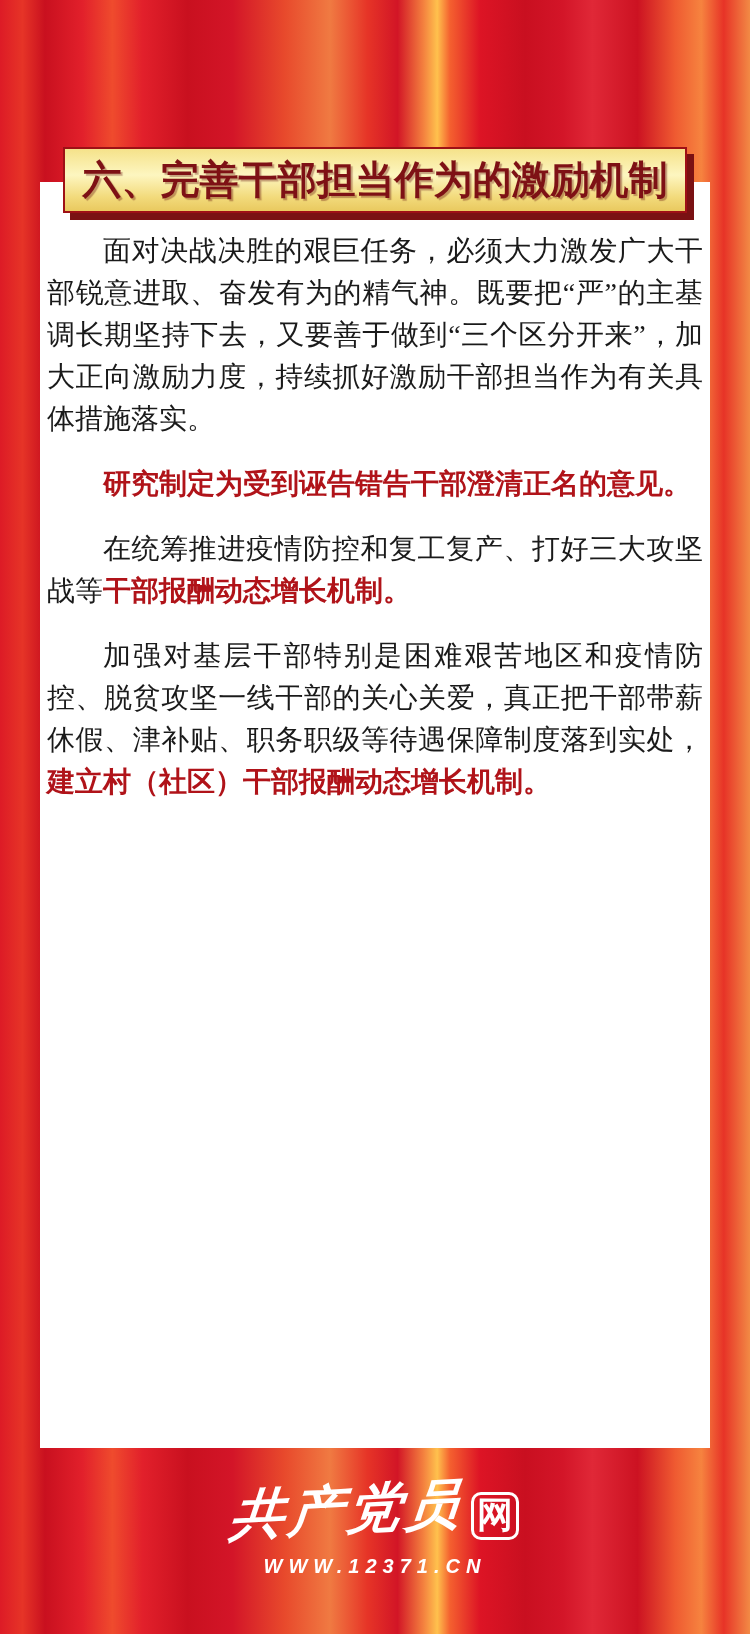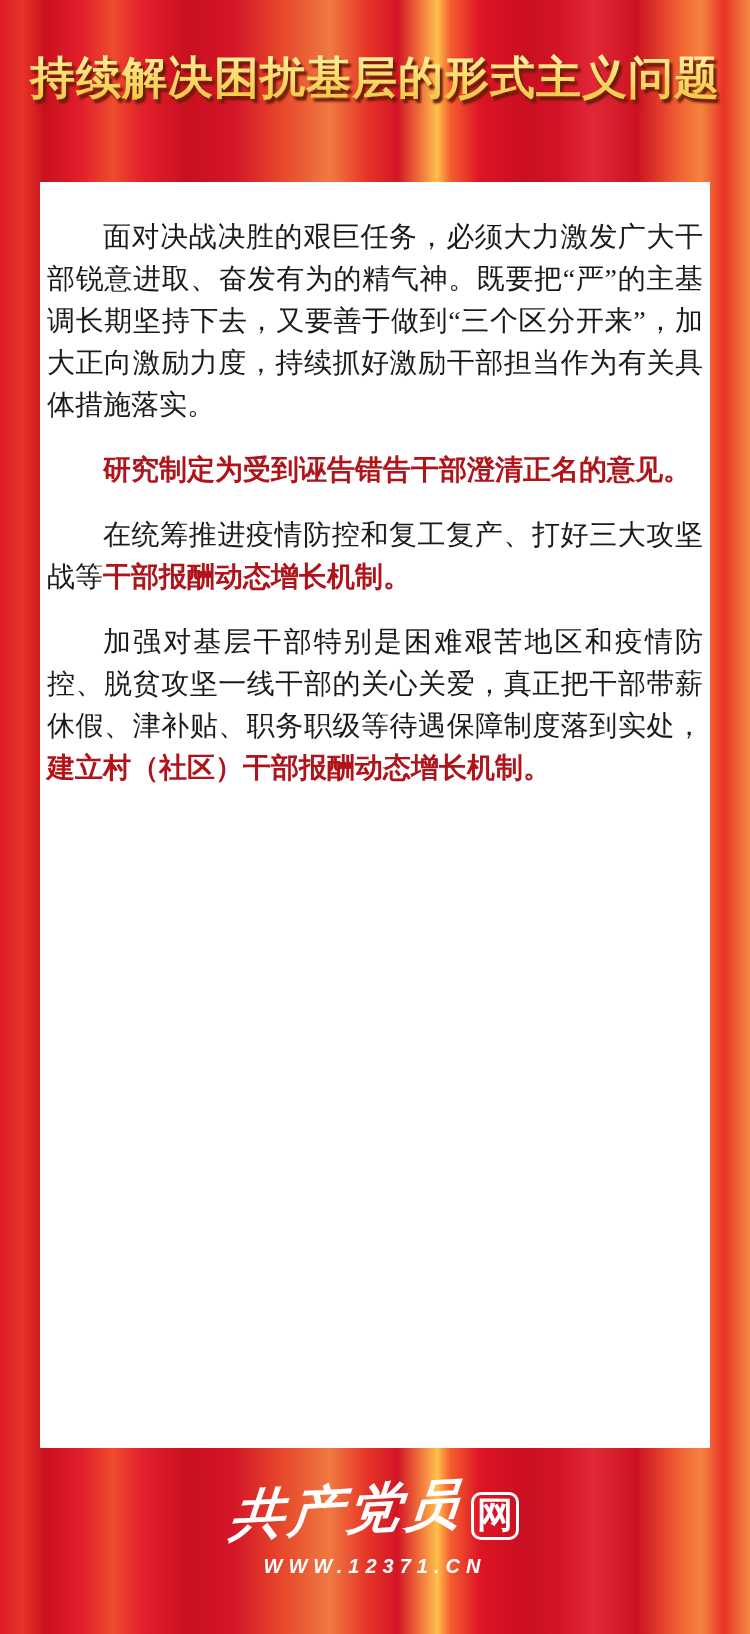--- a/index.html
+++ b/index.html
@@ -49,21 +49,21 @@
     display:flex;align-items:center;justify-content:center;
     z-index:3;
   }
   .banner-label{
     font-size:39px;font-weight:bold;color:var(--banner-text);
     letter-spacing:0px;white-space:nowrap;
     text-shadow:2px 2px 1px rgba(94,8,10,0.35);
   }
   
   .content{
-    position:absolute;left:47px;top:216px;width:656px;z-index:2;
+    position:absolute;left:47px;top:230px;width:656px;z-index:2;
   }
   .para{
     font-size:28px;line-height:42px;color:var(--body-text);
     text-align:justify;text-indent:2em;margin-bottom:23px;
   }
   .para .seg{color:var(--body-text);}
   .para .seg.em{color:var(--emphasis-red);font-weight:bold;}
   
   .footer{
     position:absolute;left:0;top:1474px;width:750px;text-align:center;color:#fff;
@@ -85,24 +85,26 @@
     font-size:20px;font-weight:bold;letter-spacing:6px;color:#fff;
     white-space:nowrap;
     font-style:italic;
   }
 </style>
 </head>
 <body>
 
 <div class="poster">
 
-  <h1 class="main-title">持续解决困扰基层的形式主义问题</h1>
 
   <div class="white-panel"></div>
 
+  <div class="banner">
+    <span class="banner-label">六、完善干部担当作为的激励机制</span>
+  </div>
 
   <div class="content">
       <p class="para"><span class="seg">面对决战决胜的艰巨任务，必须大力激发广大干部锐意进取、奋发有为的精气神。既要把“严”的主基调长期坚持下去，又要善于做到“三个区分开来”，加大正向激励力度，持续抓好激励干部担当作为有关具体措施落实。</span></p>
       <p class="para"><span class="seg em">研究制定为受到诬告错告干部澄清正名的意见。</span></p>
       <p class="para"><span class="seg">在统筹推进疫情防控和复工复产、打好三大攻坚战等</span><span class="seg em">干部报酬动态增长机制。</span></p>
       <p class="para"><span class="seg">加强对基层干部特别是困难艰苦地区和疫情防控、脱贫攻坚一线干部的关心关爱，真正把干部带薪休假、津补贴、职务职级等待遇保障制度落到实处，</span><span class="seg em">建立村（社区）干部报酬动态增长机制。</span></p>
     </div>
 
   <div class="footer">
     <div class="logo-row">

